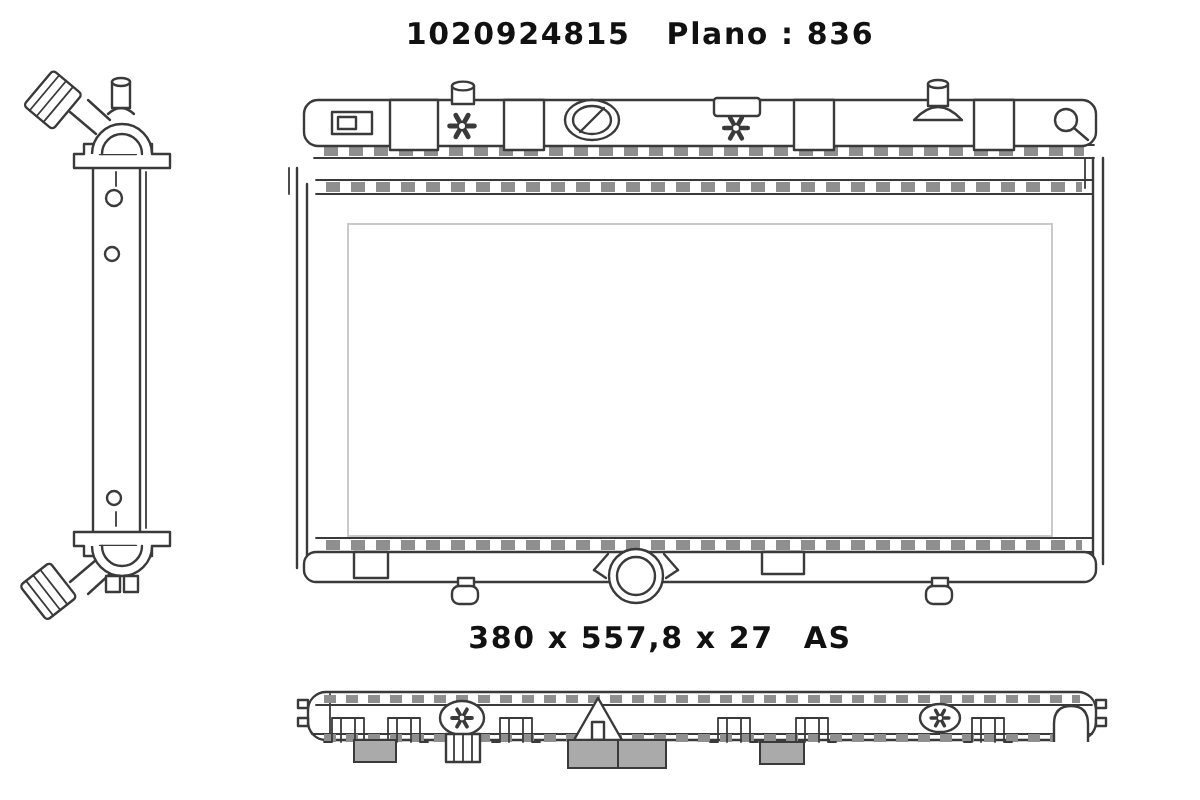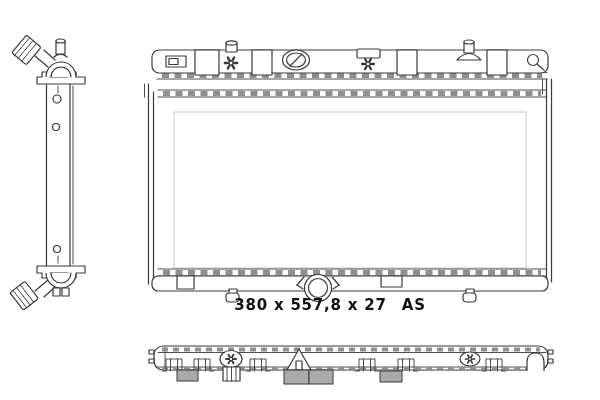--- a/index.html
+++ b/index.html
@@ -8,40 +8,43 @@
     font-family:"DejaVu Sans", sans-serif; overflow:hidden;
   }
   .page svg { position:absolute; left:0; top:0; }
   .header {
     position:absolute; top:8px; left:40px; width:560px; text-align:center;
     font-size:15px; font-weight:700; color:var(--text,#111); letter-spacing:0.8px;
     white-space:nowrap;
   }
   .header .gap { margin-left:18px; }
   .dims {
-    position:absolute; top:296px; left:60px; width:540px; text-align:center;
+    position:absolute; top:310px; left:60px; width:540px; text-align:center;
     font-size:15px; font-weight:700; color:var(--text,#111); letter-spacing:0.8px;
     white-space:nowrap;
   }
   .dims .gap2 { margin-left:15px; }
   
   .s  { stroke:var(--line,#3a3a3a); stroke-width:1.2; fill:none; stroke-linecap:round; stroke-linejoin:round; }
   .sw { stroke:var(--line,#3a3a3a); stroke-width:1.2; fill:#fff; stroke-linejoin:round; }
   .thin { stroke-width:0.9; }
   .crimp    { stroke:var(--crimp,#8f8f8f); stroke-width:5;   stroke-dasharray:7 5.5; fill:none; }
   .crimp-sm { stroke:var(--crimp,#8f8f8f); stroke-width:4;   stroke-dasharray:6 5;   fill:none; }
   .faint { stroke:#c9c9c9; stroke-width:1; fill:none; }
   .shade { fill:var(--shade,#aaa); stroke:var(--line,#3a3a3a); stroke-width:1; }
   .spoke { stroke:var(--line,#3a3a3a); stroke-width:2.4; stroke-linecap:round; fill:none; }
 </style>
 </head>
 <body>
 
 <div class="page">
 
+  <div class="header">
+    <span>1020924815</span><span class="gap">Plano : 836</span>
+  </div>
 
   <svg width="600" height="400" viewBox="0 0 600 400">
     <defs>
       <g id="star6">
         <line class="spoke" x1="2.8" y1="0" x2="6.2" y2="0"></line>
         <line class="spoke" x1="1.4" y1="2.4" x2="3.1" y2="5.4"></line>
         <line class="spoke" x1="-1.4" y1="2.4" x2="-3.1" y2="5.4"></line>
         <line class="spoke" x1="-2.8" y1="0" x2="-6.2" y2="0"></line>
         <line class="spoke" x1="-1.4" y1="-2.4" x2="-3.1" y2="-5.4"></line>
         <line class="spoke" x1="1.4" y1="-2.4" x2="3.1" y2="-5.4"></line>

